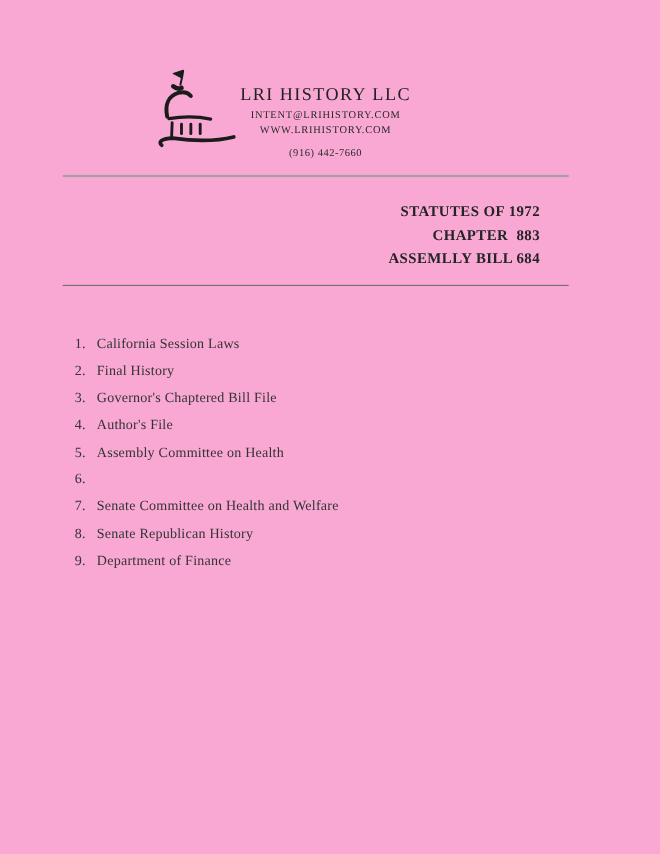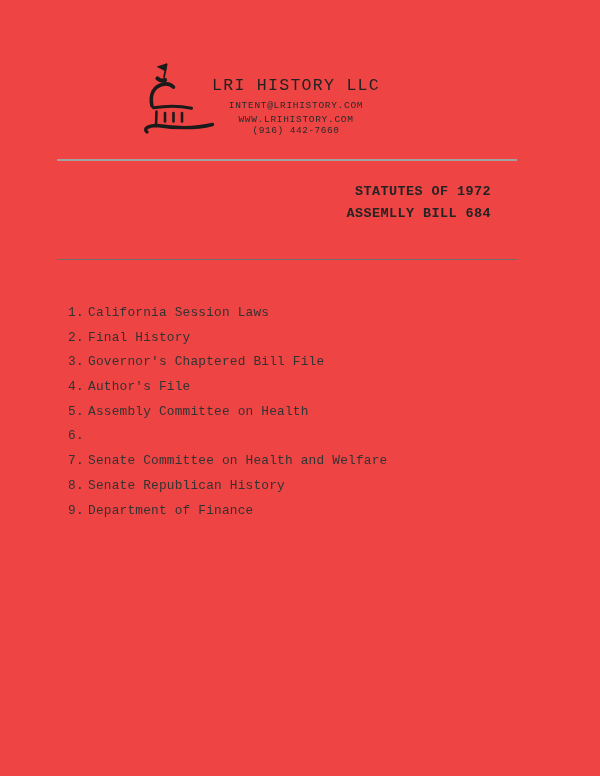--- a/index.html
+++ b/index.html
@@ -11,22 +11,21 @@
     width: 600px;
     height: 776px;
     position: relative;
     font-family: "Liberation Serif", serif;
     color: #333333;
     overflow: hidden;
   }
   .page {
     position: absolute;
     inset: 0;
-    background: #ef4444;
-    font-family: Liberation Mono, monospace;
+    background: #f9a8d4;
   }
 
   
   .logo {
     position: absolute;
     left: 141px;
     top: 61px;
     width: 78px;
     height: 80px;
   }
@@ -42,21 +41,21 @@
     font-size: 16.5px;
     letter-spacing: 1.3px;
     color: #222222;
   }
   .contact {
     font-size: 9.5px;
     letter-spacing: 0.7px;
   }
   .email   { top: 100px; }
   .website { top: 114px; }
-  .phone   { top: 125px; letter-spacing: 0.5px; }
+  .phone   { top: 135px; letter-spacing: 0.5px; }
 
   
   .rule {
     position: absolute;
     left: 57px;
     width: 460px;
     height: 0;
   }
   .rule-1 {
     top: 159px;
@@ -141,20 +140,21 @@
 
   <div class="brand-line company">LRI HISTORY LLC</div>
   <div class="brand-line contact email">INTENT@LRIHISTORY.COM</div>
   <div class="brand-line contact website">WWW.LRIHISTORY.COM</div>
   <div class="brand-line contact phone">(916) 442-7660</div>
 
   <div class="rule rule-1"></div>
 
   <div class="ref-block">
     <div class="ref-line">STATUTES OF 1972</div>
+    <div class="ref-line">CHAPTER  883</div>
     <div class="ref-line">ASSEMLLY BILL 684</div>
   </div>
 
   <div class="rule rule-2"></div>
 
   <ol class="toc">
       <li>
         <span class="toc-num">1.</span>
         <span class="toc-label">California Session Laws</span>
       </li>

